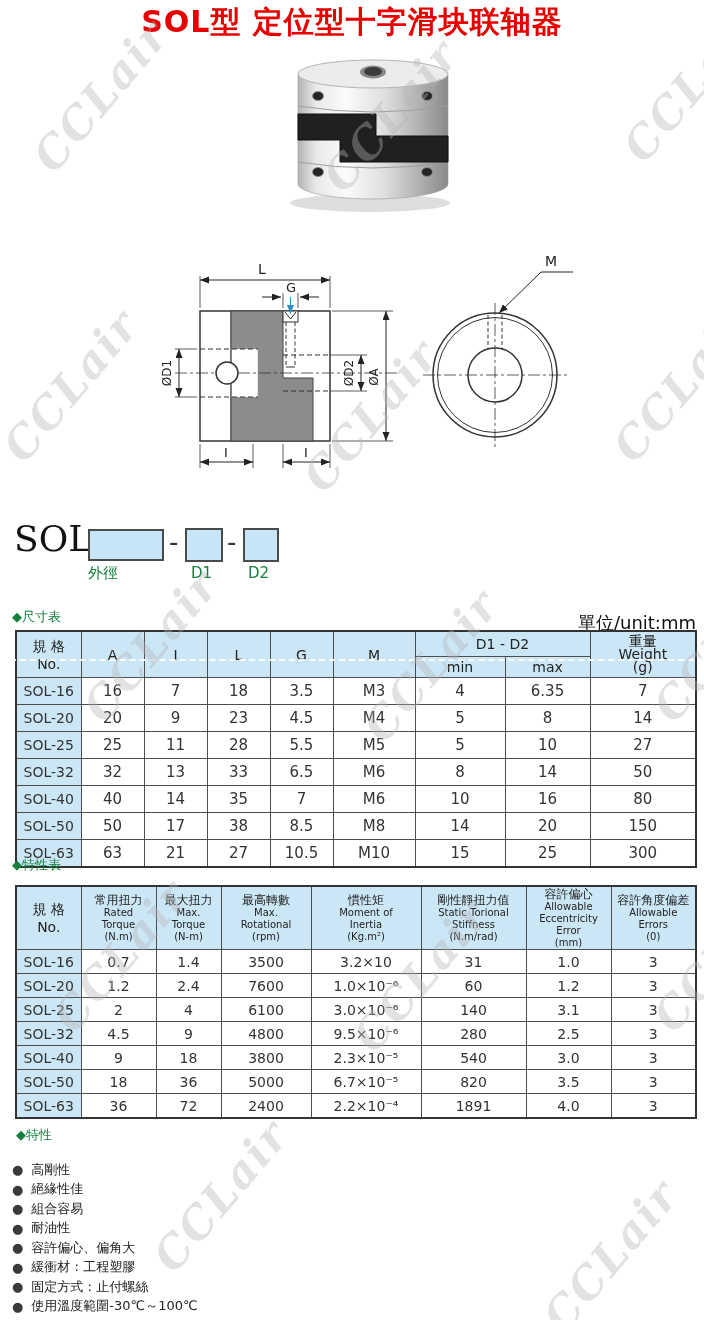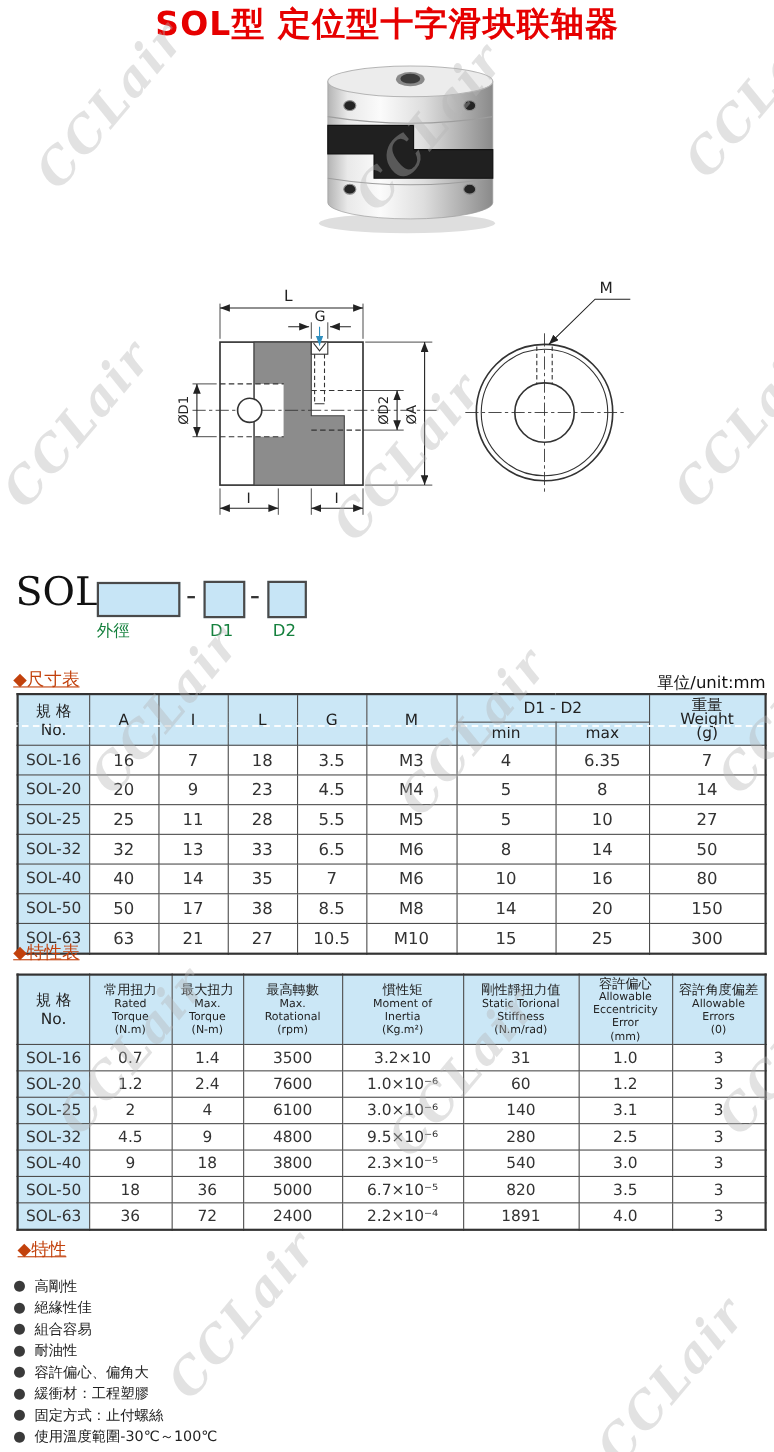--- a/index.html
+++ b/index.html
@@ -15,22 +15,22 @@
          color:#e60000;font-weight:bold;font-size:30px;letter-spacing:1px;}
   
   .abs{position:absolute;z-index:2;}
   .pre{white-space:pre-line;}
   
   .sol-prefix{font-family:"DejaVu Serif","Liberation Serif",serif;font-size:36px;color:#111;}
   .code-box{position:absolute;background:#c7e5f6;border:2px solid #4a4a4a;z-index:2;}
   .code-dash{position:absolute;font-size:26px;color:#333;z-index:2;}
   .code-label{position:absolute;font-size:15px;color:#15803d;z-index:2;}
   
-  .sec{font-size:16px;color:#c2410c;text-decoration:underline;}
-  .unit-note{font-size:15px;color:#111;margin-left:23px;}
+  .sec{font-size:13px;color:#15803d;}
+  .unit-note{font-size:18px;color:#111;margin-left:23px;}
   
   table{border-collapse:collapse;table-layout:fixed;background:#fff;}
   .spec-table{position:absolute;left:15px;top:630px;width:680px;z-index:2;border:2px solid #333;}
   .char-table{position:absolute;left:15px;top:885px;width:680px;z-index:2;border:2px solid #333;}
   th,td{border:1px solid #4d4d4d;text-align:center;vertical-align:middle;padding:0;}
   th{background:#cbe7f6;font-weight:normal;}
   .spec-table th{font-size:14px;height:24px;}
   .spec-table td{font-size:15px;height:26px;color:#333;}
   .char-table th{font-size:12px;}
   .char-table td{font-size:14px;height:23px;color:#333;}

